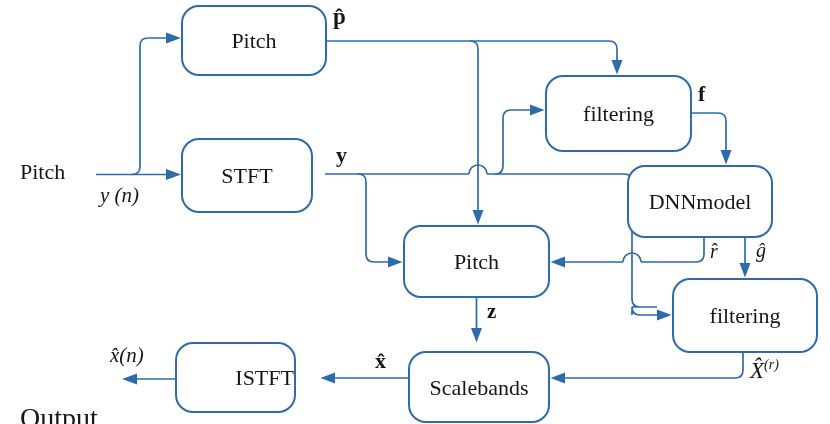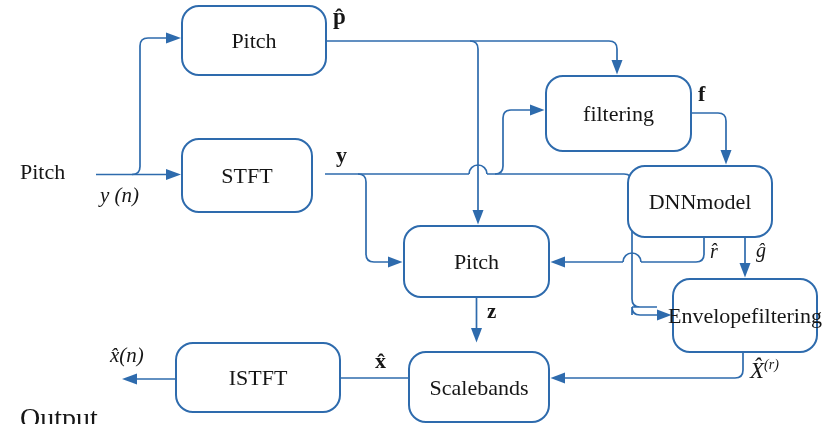--- a/index.html
+++ b/index.html
@@ -128,28 +128,27 @@
     <span>filtering</span>
   </div>
   <div class="block" style="left:627px;top:165px;width:146px;height:73px;">
     <span>DNN</span>
     <span>model</span>
   </div>
   <div class="block" style="left:403px;top:225px;width:147px;height:73px;">
     <span>Pitch</span>
   </div>
   <div class="block" style="left:672px;top:278px;width:146px;height:75px;">
-    <span>Envelope</span>
     <span>filtering</span>
   </div>
   <div class="block" style="left:408px;top:343px;width:142px;height:72px;margin-top:8px;">
     <span>Scale</span>
     <span>bands</span>
   </div>
-  <div class="block" style="left:175px;top:342px;width:166px;height:71px;">
+  <div class="block" style="left:175px;top:342px;width:121px;height:71px;justify-content:flex-end;">
     <span>ISTFT</span>
   </div>
 
   <div class="lbl" style="left:20px;top:161px;font-size:22px;">Pitch</div>
   <div class="lbl math" style="left:100px;top:184px;">y (n)</div>
   <div class="lbl vec" style="left:333px;top:6px;font-size:23px;">p̂</div>
   <div class="lbl vec" style="left:336px;top:144px;font-size:22px;">y</div>
   <div class="lbl vec" style="left:698px;top:83px;font-size:22px;">f</div>
   <div class="lbl math" style="left:710px;top:240px;font-size:20px;">r̂</div>
   <div class="lbl math" style="left:756px;top:239px;font-size:20px;">ĝ</div>

